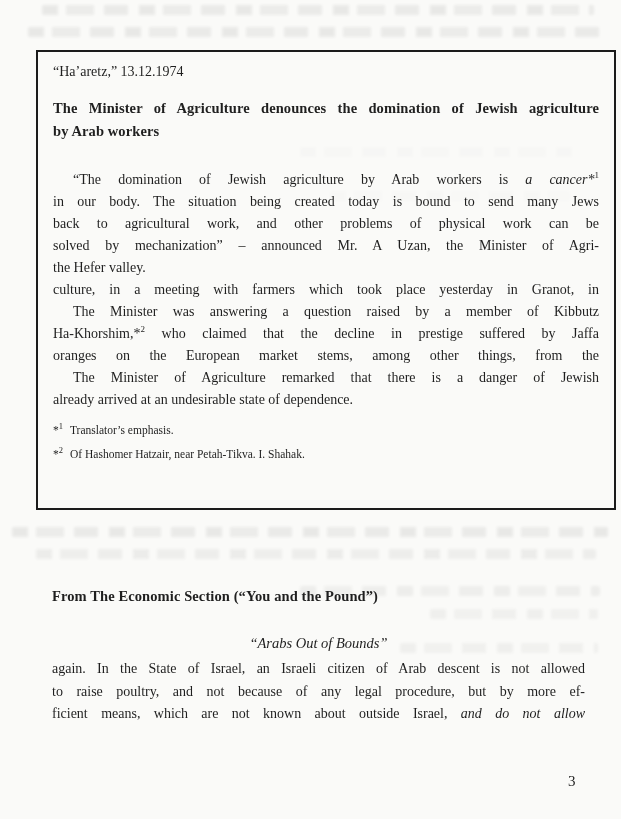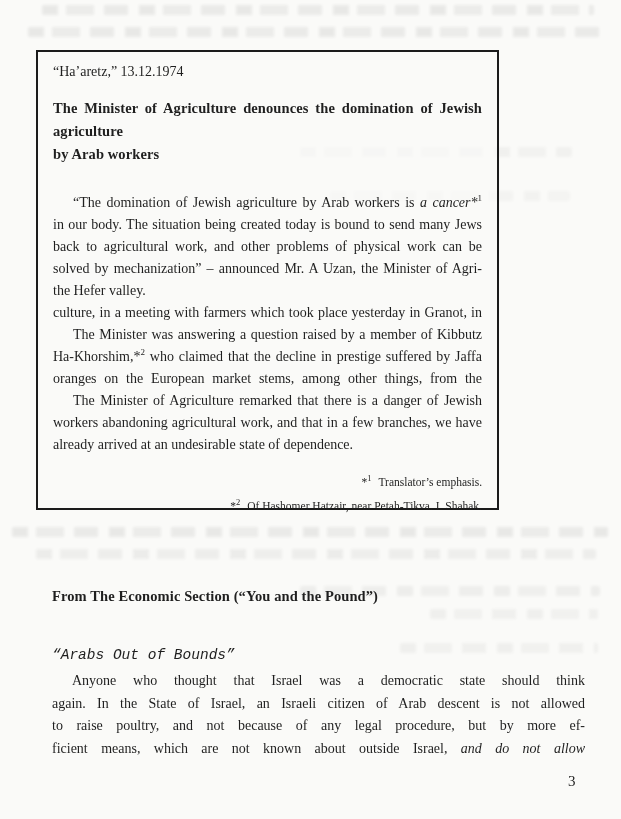--- a/index.html
+++ b/index.html
@@ -20,36 +20,36 @@
     opacity:.16;
     pointer-events:none;
   }
   .tline{white-space:normal;}
   .just{text-align:justify;text-align-last:justify;}
   .ind{text-indent:20px;}
   .it{font-style:italic;}
   sup{font-size:9px;line-height:0;vertical-align:super;}
 
   .box{
-    position:absolute;left:36px;top:50px;width:463px;height:460px;
+    position:absolute;left:36px;top:50px;width:580px;height:460px;
     box-sizing:border-box;border:2px solid #1b1b1b;
     padding:10px 15px 0 15px;
     background:rgba(250,250,248,.6);
   }
   .source{font-size:14px;line-height:19px;margin-bottom:16px;}
   .headline{font-weight:bold;font-size:14.5px;line-height:23px;margin-bottom:26px;letter-spacing:.1px;}
   .para{font-size:14px;line-height:22px;}
-  .footnotes{margin-top:14px;font-size:11.5px;line-height:24px;text-align:right;}
+  .footnotes{margin-top:7px;font-size:11.5px;line-height:24px;}
   .footnotes sup+span{padding-left:7px;}
   .footnotes sup{font-size:8.5px;}
 
   .section2{position:absolute;left:52px;top:563px;width:533px;}
   .source2{font-size:14px;line-height:19px;}
   .heading2{font-weight:bold;font-size:14.5px;line-height:20px;margin-top:23px;letter-spacing:.1px;}
-  .subtitle{font-style:italic;font-size:14.5px;line-height:19px;margin-top:40px;font-family:Liberation Mono, monospace;}
+  .subtitle{font-style:italic;font-size:14.5px;line-height:19px;text-align:center;margin-top:28px;}
   .para2{font-size:14px;line-height:22.6px;margin-top:5px;}
 
   .pagenum{position:absolute;left:568px;top:773px;font-size:15px;}
 </style>
 </head>
 <body>
 
 <div class="bleed" style="top:5px;left:42px;width:552px;"></div>
 <div class="bleed" style="top:27px;left:28px;width:576px;"></div>
 <div class="bleed" style="top:147px;left:300px;width:272px;opacity:.09;"></div>
@@ -74,33 +74,31 @@
       <div class="tline"><span>the Hefer valley.</span></div>
       <div class="tline just"><span>culture, in a meeting with farmers which took place yesterday in Granot, in</span></div>
     </div>
   <div class="para">
       <div class="tline just ind"><span>The Minister was answering a question raised by a member of Kibbutz</span></div>
       <div class="tline just"><span>Ha-Khorshim,*</span><sup>2</sup><span> who claimed that the decline in prestige suffered by Jaffa</span></div>
       <div class="tline just"><span>oranges on the European market stems, among other things, from the</span></div>
     </div>
   <div class="para">
       <div class="tline just ind"><span>The Minister of Agriculture remarked that there is a danger of Jewish</span></div>
-      <div class="tline just"><span>workers abandoning agricultural work, and that in a few branches, we have</span></div>
       <div class="tline"><span>already arrived at an undesirable state of dependence.</span></div>
     </div>
   <div class="footnotes">
       <div class="tline"><span>*</span><sup>1</sup><span>Translator’s emphasis.</span></div>
       <div class="tline"><span>*</span><sup>2</sup><span>Of Hashomer Hatzair, near Petah-Tikva. I. Shahak.</span></div>
     </div>
 </div>
 
 <div class="section2">
   <div class="heading2">From The Economic Section (“You and the Pound”)</div>
   <div class="subtitle">“Arabs Out of Bounds”</div>
   <div class="para2">
-      <div class="tline just ind"><span>Anyone who thought that Israel was a democratic state should think</span></div>
       <div class="tline just"><span>again. In the State of Israel, an Israeli citizen of Arab descent is not allowed</span></div>
       <div class="tline just"><span>to raise poultry, and not because of any legal procedure, but by more ef-</span></div>
       <div class="tline just"><span>ficient means, which are not known about outside Israel, </span><span class="it">and do not allow</span></div>
     </div>
 </div>
 
 <div class="pagenum">3</div>
 
 </body></html>

